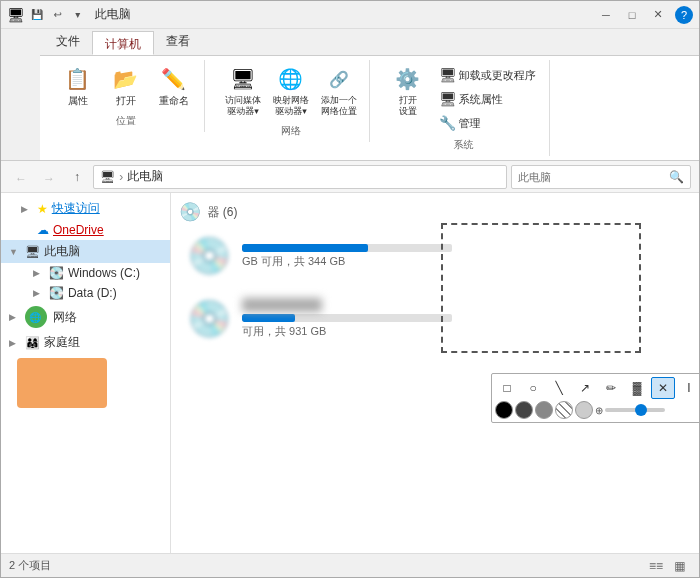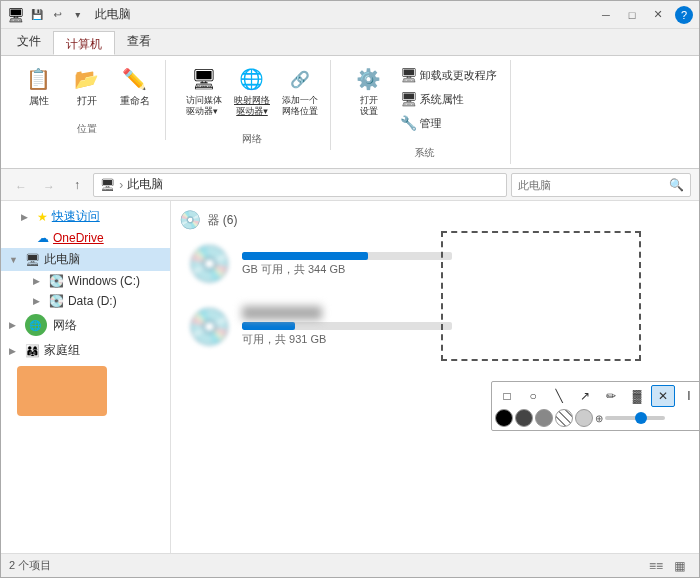--- a/index.html
+++ b/index.html
@@ -4,28 +4,28 @@
   <style>
     * { box-sizing: border-box; margin: 0; padding: 0; }
     body { font-family: 'Microsoft YaHei', 'SimHei', sans-serif; font-size: 12px; background: #f0f0f0; width: 700px; height: 578px; overflow: hidden; }
 
     
     .window { width: 700px; height: 578px; background: #fff; border: 1px solid #aaa; display: flex; flex-direction: column; }
     .title-btn { width: 26px; height: 24px; background: transparent; border: none; cursor: pointer; display: flex; align-items: center; justify-content: center; font-size: 11px; color: #555; }
     .qa-btn { width: 18px; height: 18px; border: none; background: transparent; cursor: pointer; display: flex; align-items: center; justify-content: center; font-size: 10px; color: #555; border-radius: 2px; }
 
     
-    .ribbon { background: #f0f0f0; border-bottom: 1px solid #ccc; }
+    .ribbon { background: #f0f0f0; border-bottom: 1px solid #ccc; padding-left: 39px; }
     .ribbon-tabs { display: flex; height: 26px; padding: 0 4px; }
     .ribbon-tab { padding: 4px 12px; font-size: 12px; cursor: pointer; color: #333; border-bottom: none; }
     .ribbon-tab.active { background: #fff; border: 1px solid #ccc; border-bottom: 1px solid #fff; margin-top: 2px; color: #7f1d1d; }
     .ribbon-content { background: #fff; border-top: 1px solid #ccc; padding: 4px 8px; display: flex; align-items: flex-start; gap: 8px; }
     .ribbon-group { display: flex; flex-direction: column; align-items: center; border-right: 1px solid #ddd; padding: 0 8px 4px; min-height: 70px; }
     .ribbon-group-items { display: flex; align-items: center; gap: 4px; flex: 1; }
-    .ribbon-group-label { font-size: 10px; color: #666; margin-top: 12px; }
+    .ribbon-group-label { font-size: 10px; color: #666; margin-top: 4px; }
     .ribbon-btn { display: flex; flex-direction: column; align-items: center; width: 44px; cursor: pointer; border: 1px solid transparent; border-radius: 2px; padding: 2px; }
     .ribbon-btn .icon { width: 32px; height: 32px; display: flex; align-items: center; justify-content: center; font-size: 20px; }
     .ribbon-btn .label { font-size: 10px; text-align: center; line-height: 1.2; color: #333; }
     .ribbon-btn-small { display: flex; align-items: center; gap: 2px; cursor: pointer; padding: 2px 4px; border: 1px solid transparent; border-radius: 2px; font-size: 11px; color: #333; }
     .ribbon-btn-small .icon-sm { font-size: 14px; }
 
     
     .nav-bar { height: 32px; background: #f5f5f5; border-bottom: 1px solid #ddd; display: flex; align-items: center; padding: 0 8px; gap: 4px; }
     .nav-btn { width: 24px; height: 24px; background: transparent; border: 1px solid transparent; border-radius: 2px; cursor: pointer; display: flex; align-items: center; justify-content: center; color: #555; font-size: 12px; }
     .nav-btn.disabled { color: #bbb; cursor: default; }
@@ -128,25 +128,25 @@
             <div class="label">重命名</div>
           </div>
         </div>
         <div class="ribbon-group-label">位置</div>
       </div>
 
       <div class="ribbon-group">
         <div class="ribbon-group-items">
           <div class="ribbon-btn">
             <div class="icon">🖥</div>
-            <div class="label" style="font-size:9px; text-align:left; line-height:1.2;">访问媒体<br>驱动器▾</div>
+            <div class="label" style="font-size:9px; text-align:center; line-height:1.2;">访问媒体<br>驱动器▾</div>
           </div>
           <div class="ribbon-btn">
             <div class="icon">🌐</div>
-            <div class="label" style="font-size:9px; text-align:center; line-height:1.2;text-decoration:underline;">映射网络<br>驱动器▾</div>
+            <div class="label" style="font-size:9px; text-align:center; line-height:1.2;">映射网络<br>驱动器▾</div>
           </div>
           <div class="ribbon-btn">
             <div class="icon" style="font-size:16px;">🔗</div>
             <div class="label" style="font-size:9px; text-align:center; line-height:1.2;">添加一个<br>网络位置</div>
           </div>
         </div>
         <div class="ribbon-group-label">网络</div>
       </div>
 
       <div class="ribbon-group">

